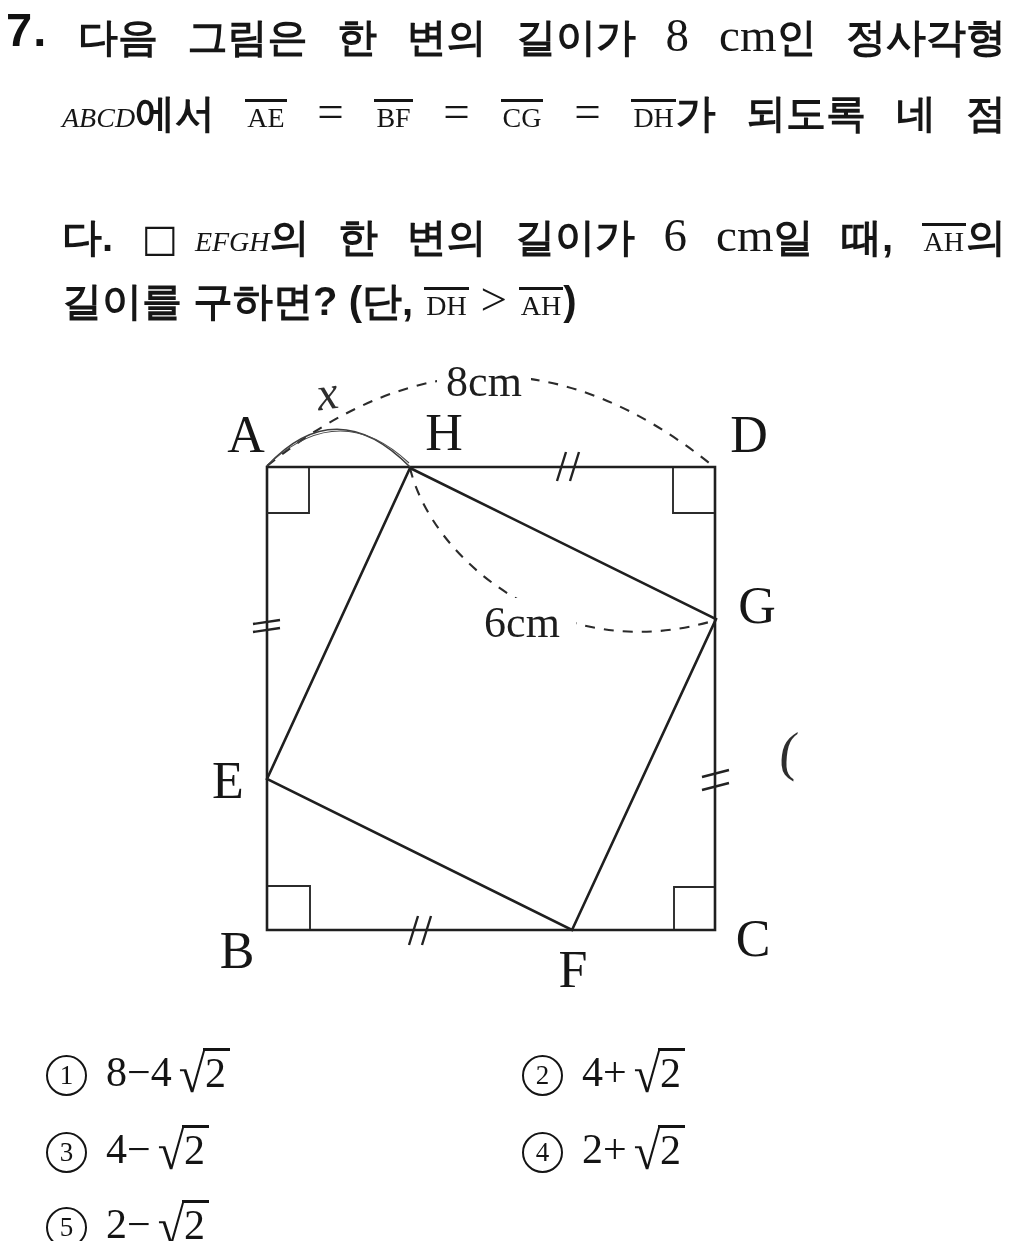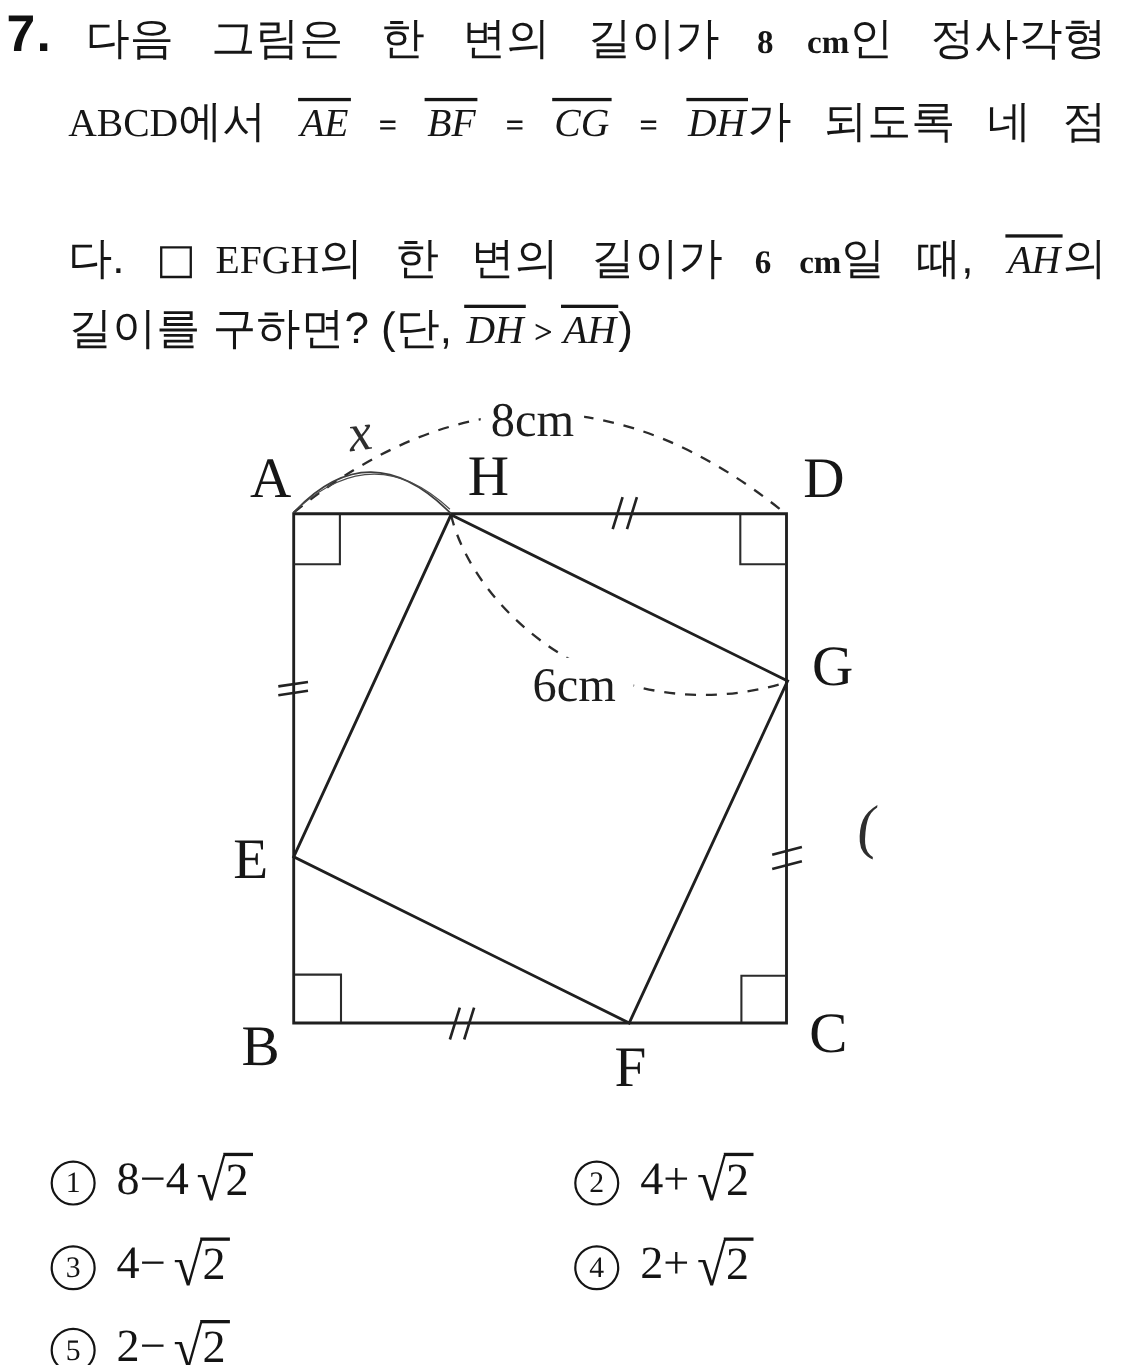--- a/index.html
+++ b/index.html
@@ -20,26 +20,26 @@
     font-family:"Liberation Sans",sans-serif;color:#111;
   }
   .pline{
     position:absolute;left:62px;width:944px;
     font-size:40px;font-weight:800;line-height:54px;
     text-align:justify;text-align-last:justify;
     white-space:normal;color:#161616;
   }
   .pline.first{left:78px;width:928px;}
   .pline.last{text-align:left;text-align-last:left;}
-  .seg-kr{font-family:"Liberation Sans",sans-serif;font-weight:400;}
-  .seg-it{font-family:"Liberation Serif",serif;font-weight:500;font-size:36px;}
-  .seg-rm{font-family:"Liberation Serif",serif;font-weight:700;font-size:30px;}
+  .seg-kr{font-family:"Liberation Sans",sans-serif;font-weight:700;}
+  .seg-it{font-family:"Liberation Serif",serif;font-style:italic;font-weight:500;font-size:28px;}
+  .seg-rm{font-family:"Liberation Serif",serif;font-weight:400;font-size:47px;}
   .seg-sq{font-family:"DejaVu Sans",sans-serif;font-weight:400;font-size:38px;}
   .seg-ov{
-    font-family:"Liberation Serif",serif;font-style:italic;font-weight:500;font-size:36px;
+    font-family:"Liberation Serif",serif;font-weight:500;font-size:28px;
     display:inline-block;border-top:3px solid #161616;line-height:1.02;padding:2px 2px 0 2px;
   }
 
   
   svg.diagram{position:absolute;left:0;top:0;width:1031px;height:1241px;}
   .vlabel{font-family:"Liberation Serif",serif;font-size:52px;fill:#161616;}
   .mlabel{font-family:"Liberation Serif",serif;font-size:44px;fill:#1d1d1d;}
   .hand{font-family:"Liberation Serif",serif;font-style:italic;fill:#2e2e2e;}
 
   

